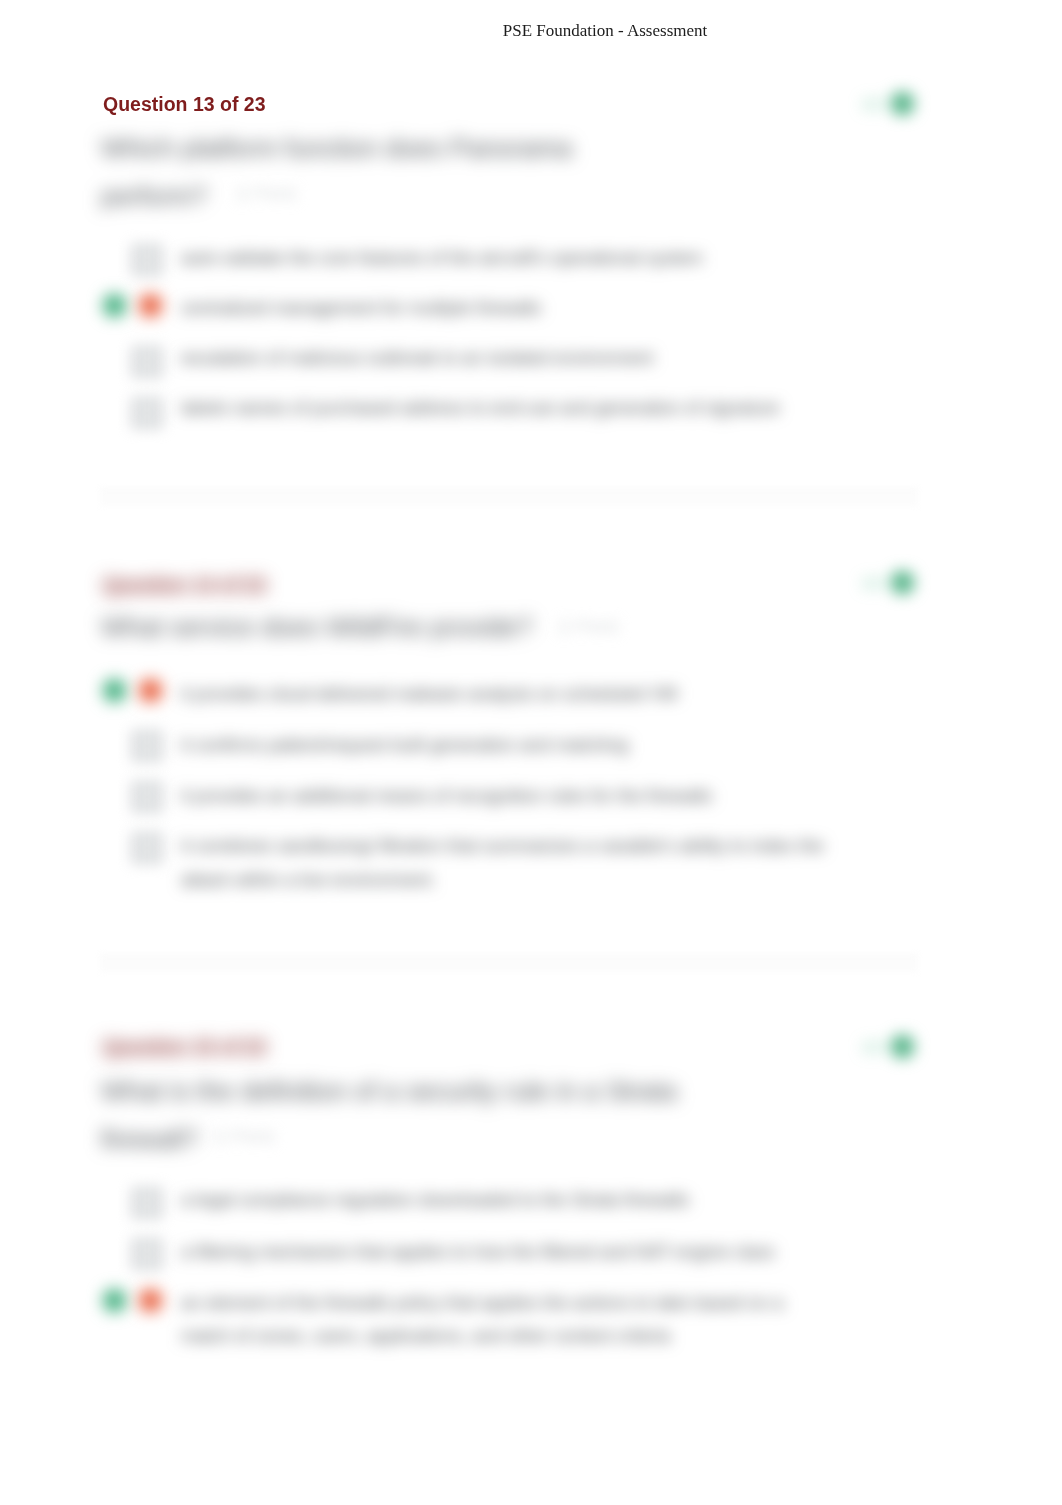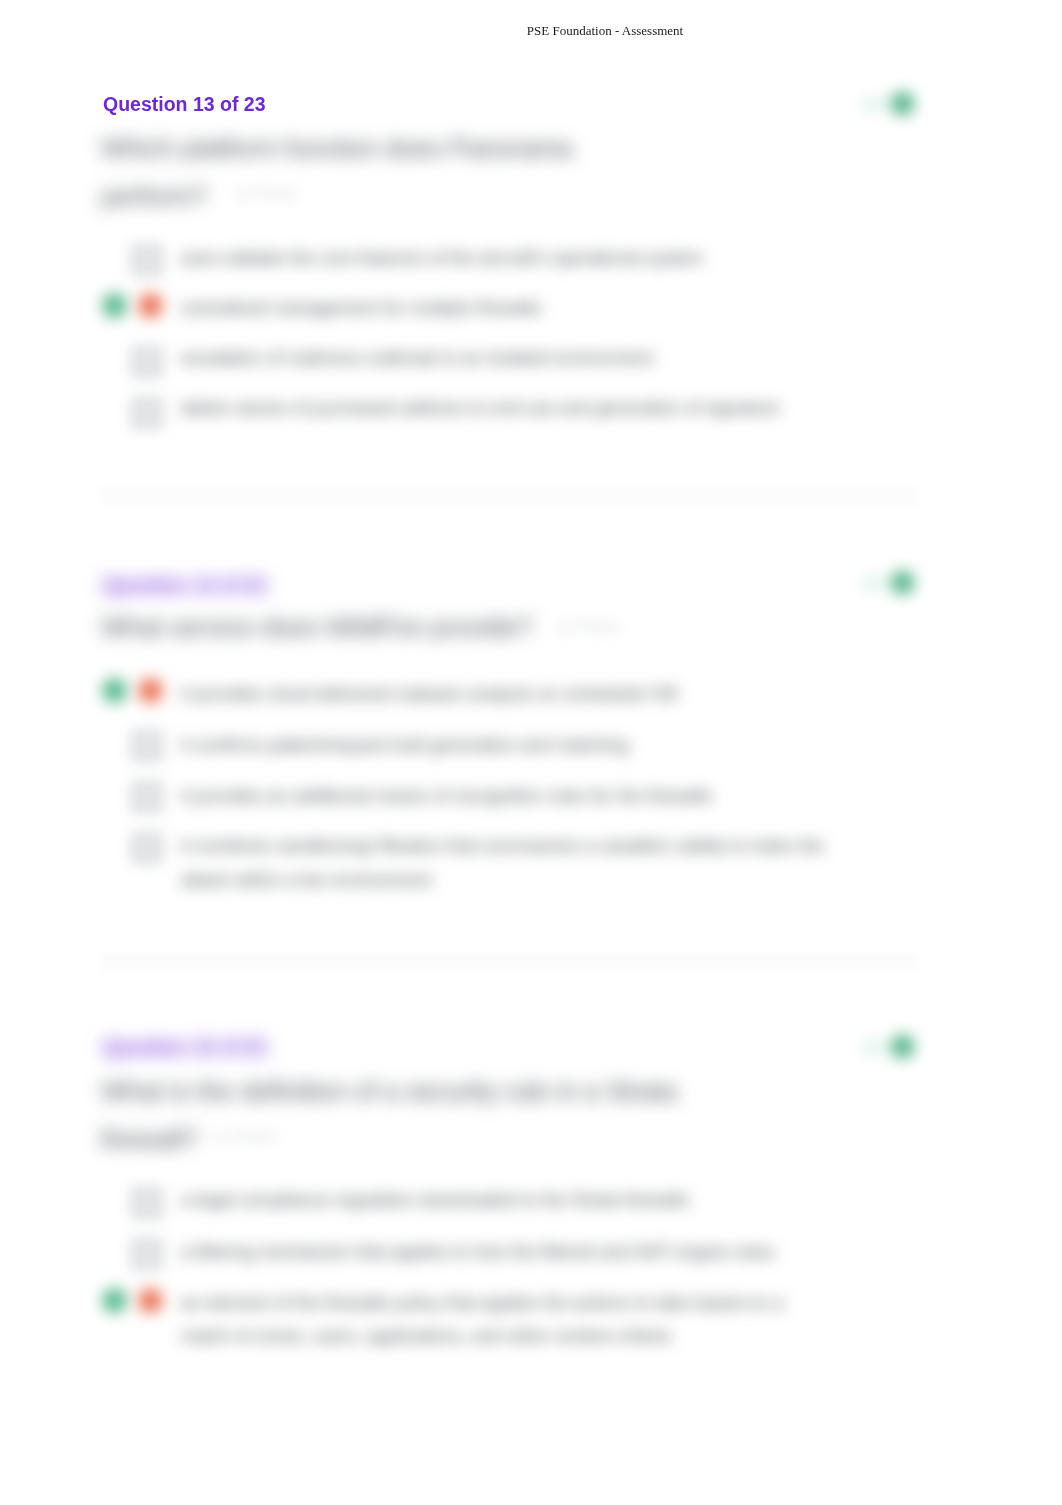--- a/index.html
+++ b/index.html
@@ -3,25 +3,25 @@
 <meta charset="utf-8">
 <title>PSE Foundation - Assessment</title>
 <style>
   html,body{margin:0;padding:0;background:#ffffff;}
   body{width:1062px;height:1505px;font-family:"Liberation Sans",sans-serif;
        -webkit-font-smoothing:antialiased;}
   .page{position:relative;width:1062px;height:1505px;background:#fff;overflow:hidden;}
 
   
   .doc-header{position:absolute;top:22.8px;left:430px;width:350px;text-align:center;
-    font-family:"Liberation Serif",serif;font-size:13px;line-height:16px;color:#1c1c1c;
+    font-family:"Liberation Serif",serif;font-size:17px;line-height:16px;color:#1c1c1c;
     filter:blur(0.42px);}
 
   
-  .qnum{position:absolute;left:103px;font-size:19.5px;font-weight:700;color:#6d28d9;
+  .qnum{position:absolute;left:103px;font-size:19.5px;font-weight:700;color:#7f1d1d;
         white-space:nowrap;filter:blur(0.45px);}
   .qnum.is-blurred{filter:blur(9px);}
 
   
   .qtitle{position:absolute;left:101px;font-size:26.5px;color:#4f5459;
           line-height:48px;white-space:pre-line;filter:blur(8.5px);}
 
   
   .qpts{position:absolute;font-size:16px;color:#d5d8da;white-space:nowrap;filter:blur(6.5px);}
 

